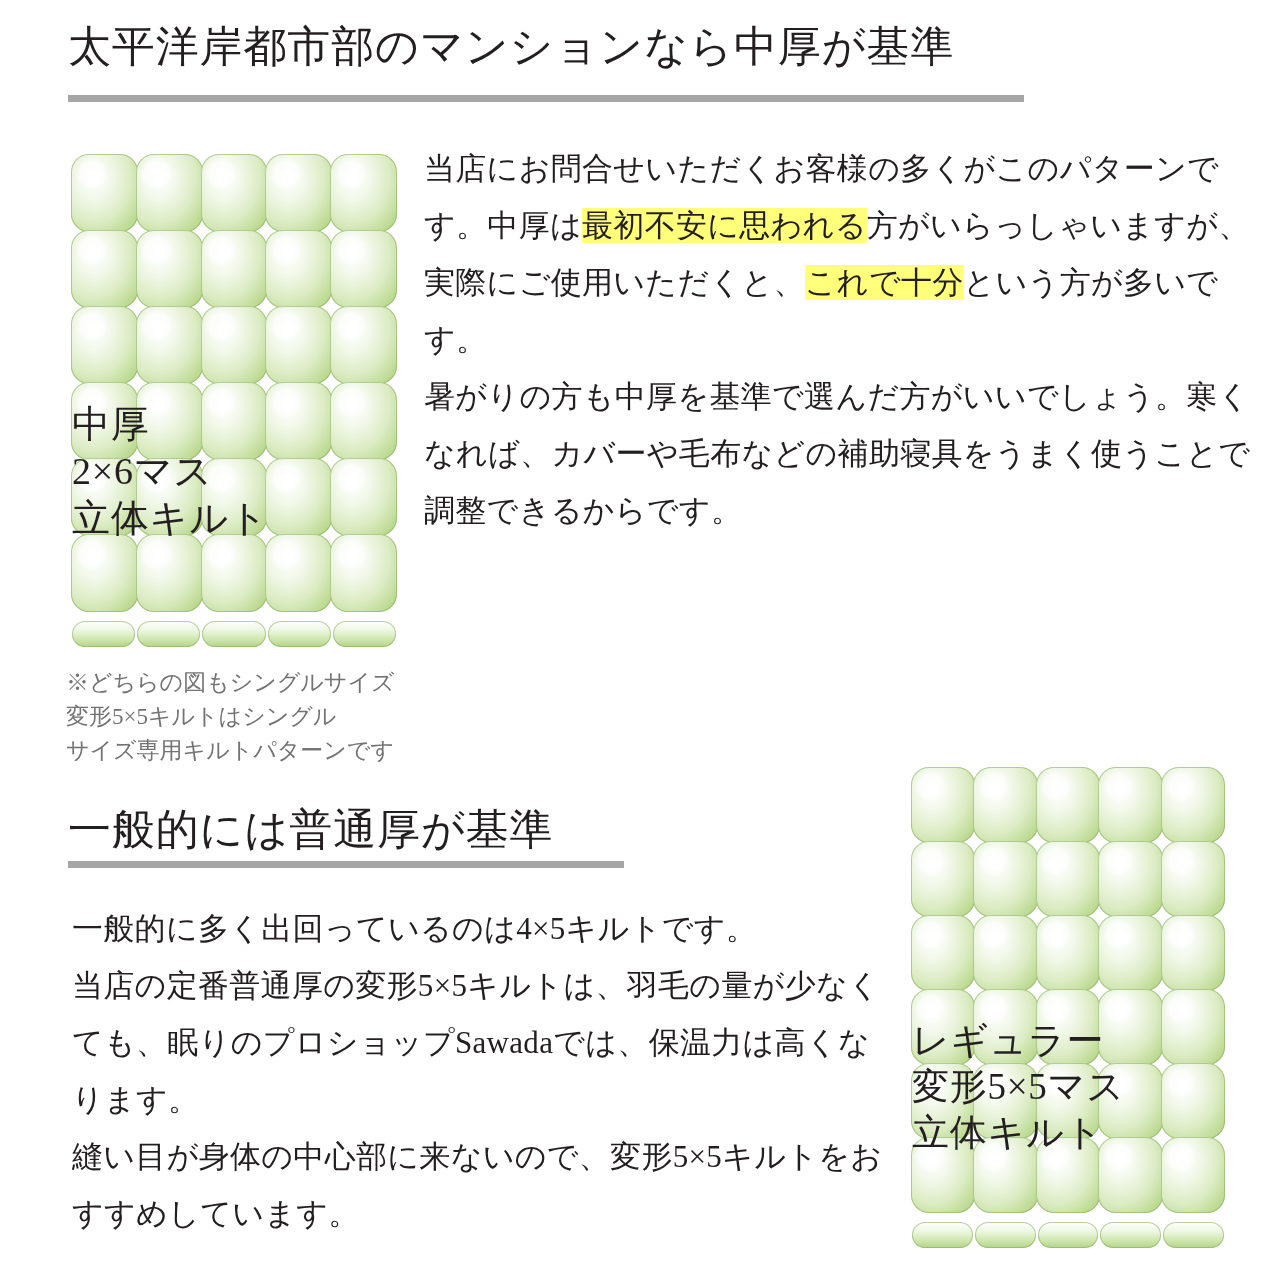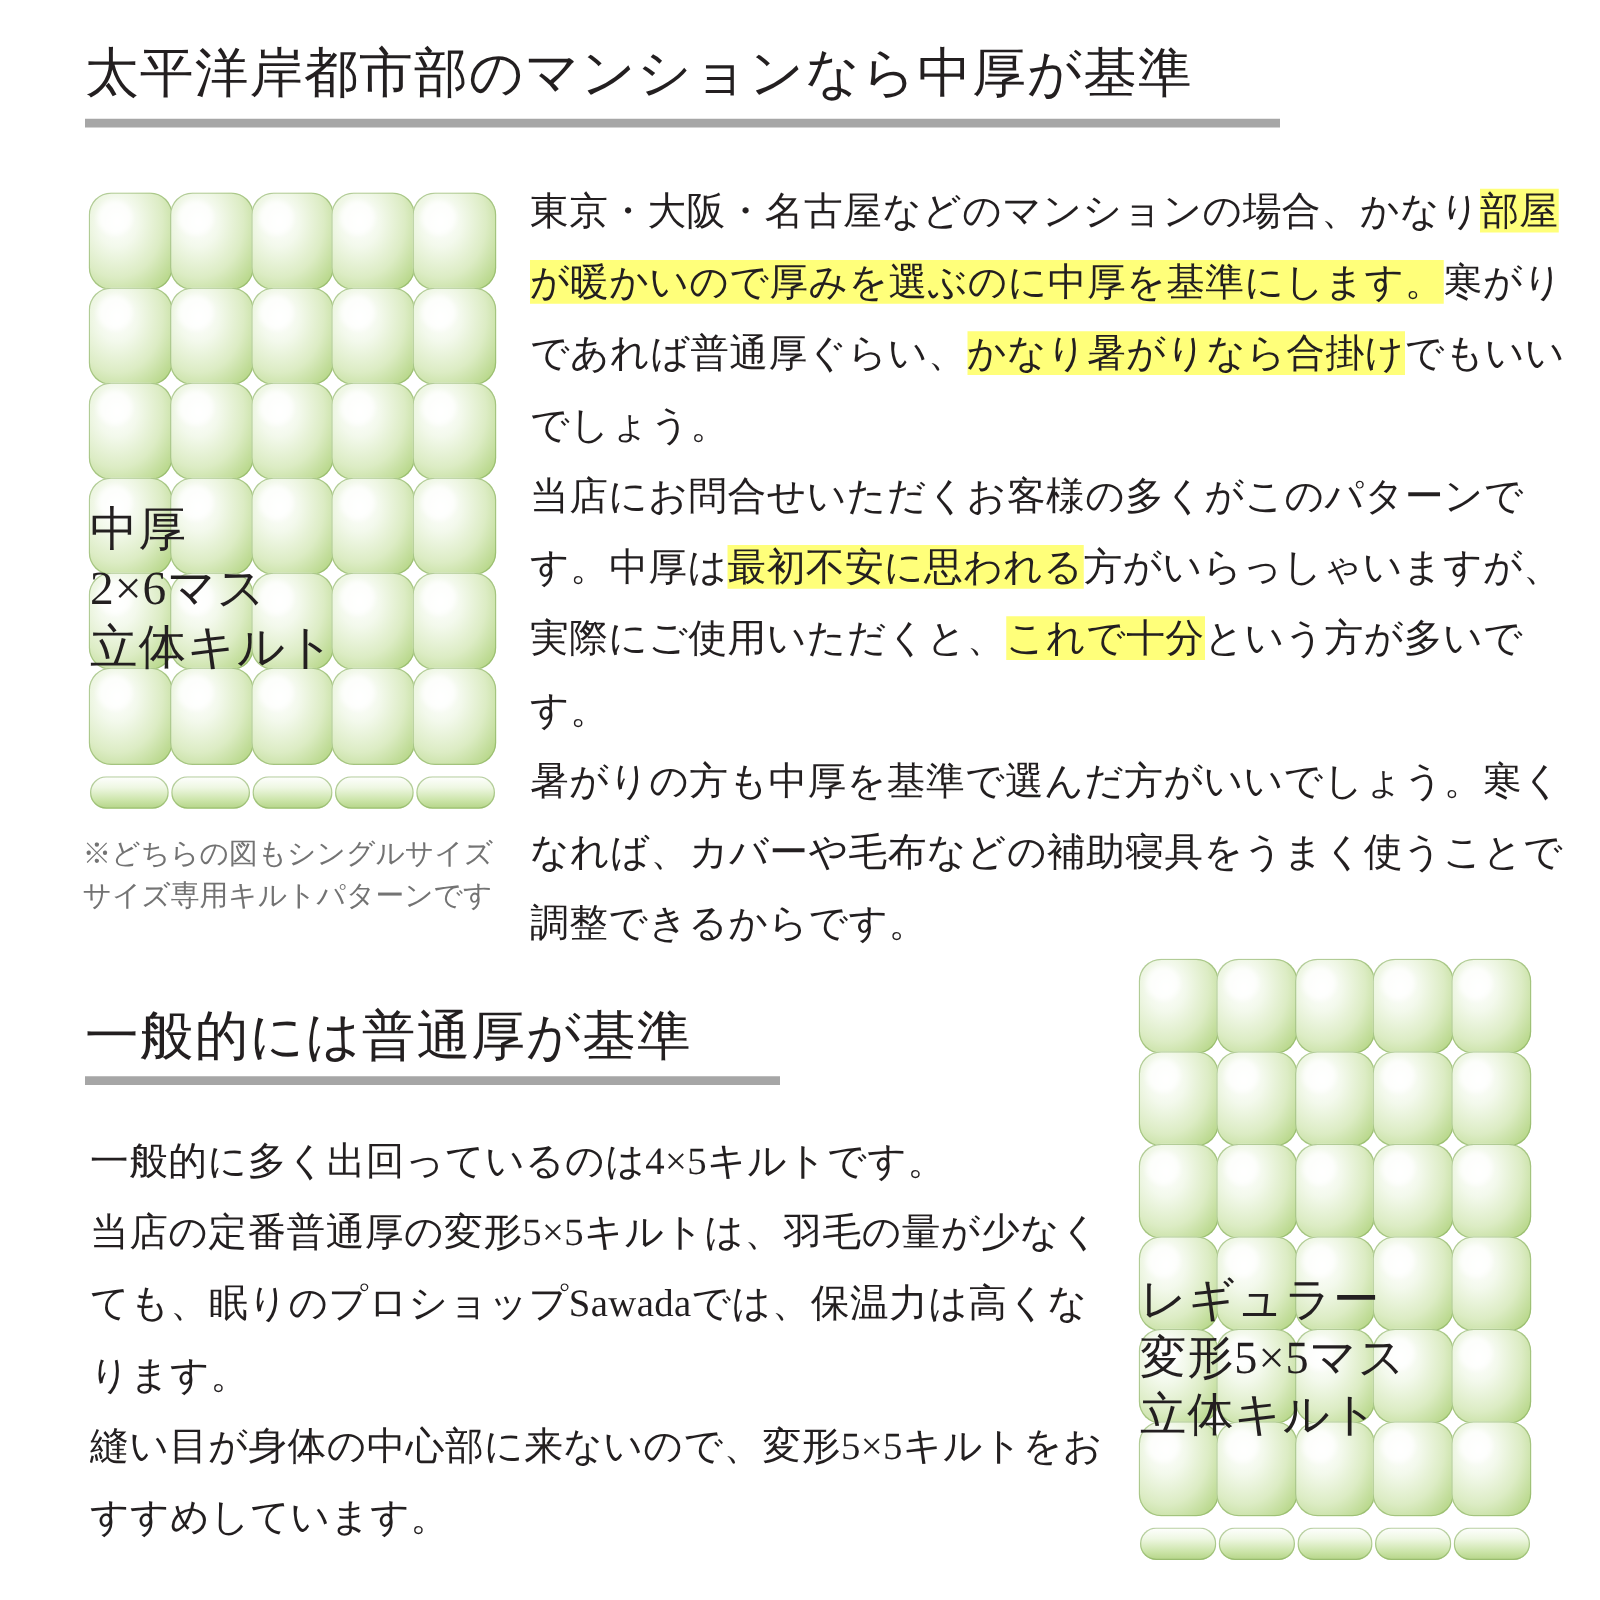--- a/index.html
+++ b/index.html
@@ -23,21 +23,21 @@
     letter-spacing: 0.02em;
     line-height: 1.1;
     white-space: nowrap;
   }
   .heading-rule {
     position: absolute;
     height: 7px;
     background: #a6a6a6;
   }
 
-  #heading-1 { left: 68px; top: 36px; }
+  #heading-1 { left: 68px; top: 23px; }
   #heading-1-rule { left: 68px; top: 95px; width: 956px; }
 
   #heading-2 { left: 68px; top: 806px; }
   #heading-2-rule { left: 68px; top: 861px; width: 556px; }
 
   
   .bodytext {
     position: absolute;
     font-size: 31px;
     line-height: 57px;
@@ -199,25 +199,25 @@
   </div>
   <div class="quilt-label">
     <div>中厚</div>
     <div>2×6マス</div>
     <div>立体キルト</div>
   </div>
 </div>
 
 <div id="quilt-note">
   <p>※どちらの図もシングルサイズ</p>
+  <p>変形5×5キルトはシングル</p>
   <p>サイズ専用キルトパターンです</p>
 </div>
 
 <div class="bodytext" id="main-paragraphs">
-  <p>東京・大阪・名古屋などのマンションの場合、かなり<mark class="hl">部屋が暖かいので厚みを選ぶのに中厚を基準にします。</mark>寒がりであれば普通厚ぐらい、<mark class="hl">かなり暑がりなら合掛け</mark>でもいいでしょう。</p>
   <p>当店にお問合せいただくお客様の多くがこのパターンです。中厚は<mark class="hl">最初不安に思われる</mark>方がいらっしゃいますが、実際にご使用いただくと、<mark class="hl">これで十分</mark>という方が多いです。</p>
   <p>暑がりの方も中厚を基準で選んだ方がいいでしょう。寒くなれば、カバーや毛布などの補助寝具をうまく使うことで調整できるからです。</p>
 </div>
 
 <div class="section-heading" id="heading-2">一般的には普通厚が基準</div>
 <div class="heading-rule" id="heading-2-rule"></div>
 
 <div class="bodytext" id="lower-paragraphs">
   <p>一般的に多く出回っているのは4×5キルトです。</p>
   <p>当店の定番普通厚の変形5×5キルトは、羽毛の量が少なくても、眠りのプロショップSawadaでは、保温力は高くなります。</p>

